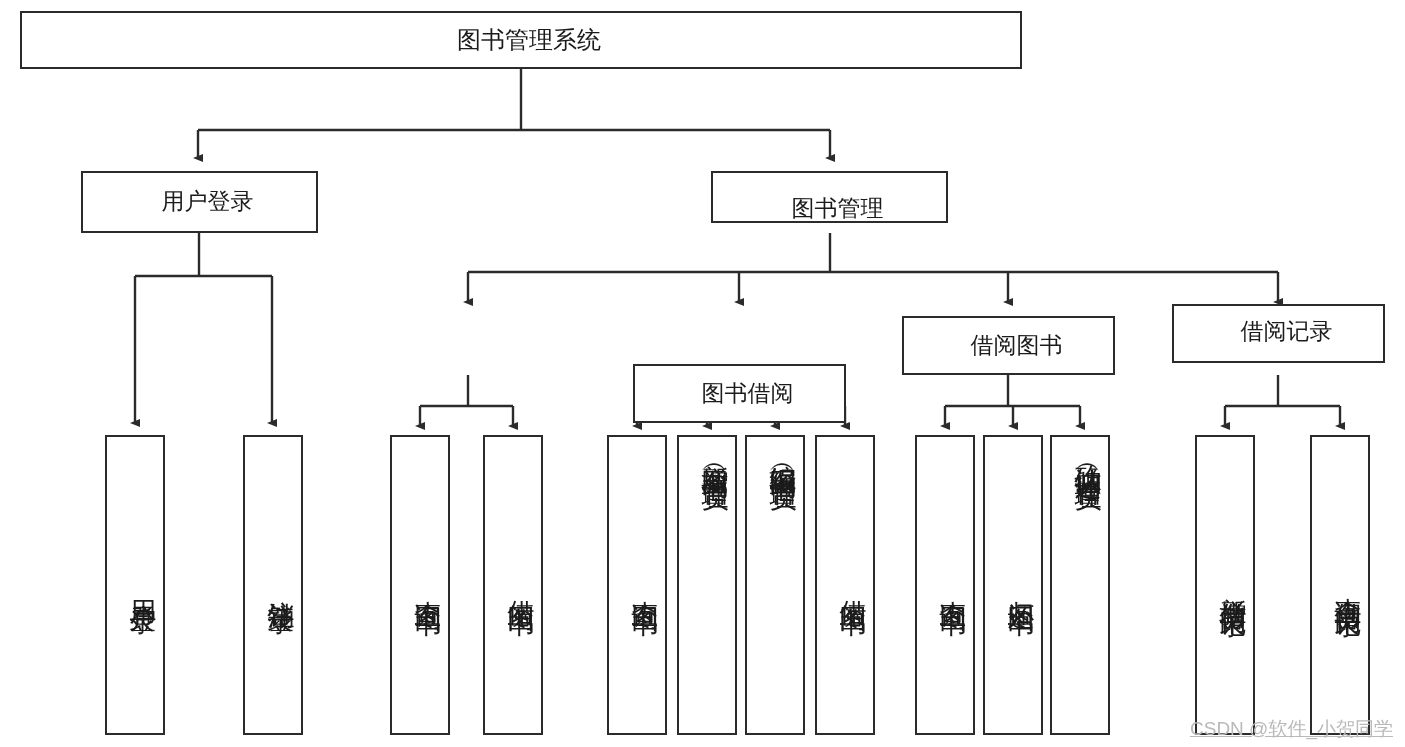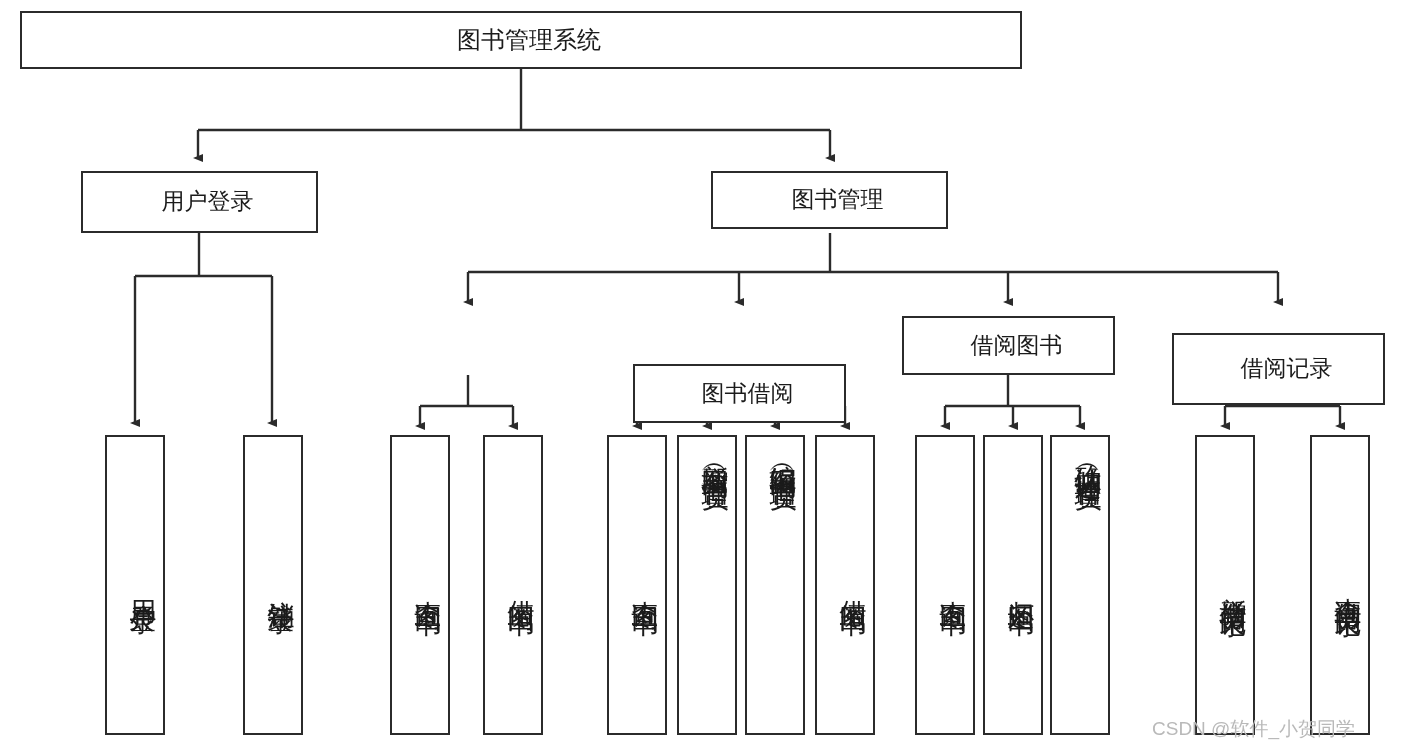--- a/index.html
+++ b/index.html
@@ -132,31 +132,31 @@
     </g>
   </svg>
 
   <div class="node horiz root" style="left:20px; top:11px; width:1002px; height:58px;">
     <span>图书管理系统</span>
   </div>
 
   <div class="node horiz" style="left:81px; top:171px; width:237px; height:62px;">
     <span>用户登录</span>
   </div>
-  <div class="node horiz" style="left:711px; top:171px; width:237px; height:58px;">
+  <div class="node horiz" style="left:711px; top:171px; width:237px; height:52px;align-items:flex-end;">
     <span>图书管理</span>
   </div>
 
   <div class="node horiz" style="left:633px; top:316px; width:213px; height:59px;margin-top:48px;">
     <span>图书借阅</span>
   </div>
   <div class="node horiz" style="left:902px; top:316px; width:213px; height:59px;">
     <span>借阅图书</span>
   </div>
-  <div class="node horiz" style="left:1172px; top:333px; width:213px; height:72px;">
+  <div class="node horiz" style="left:1172px; top:304px; width:213px; height:59px;font-family:Liberation Mono, monospace;">
     <span>借阅记录</span>
   </div>
 
   <div class="node leaf" style="left:105px; top:435px; width:60px; height:300px;">
     <div class="leaf-inner">
       <span class="vtext">用户登录</span>
     </div>
   </div>
   <div class="node leaf" style="left:243px; top:435px; width:60px; height:300px;">
     <div class="leaf-inner">
@@ -216,17 +216,17 @@
     <div class="leaf-inner">
       <span class="vtext">新增借阅记录</span>
     </div>
   </div>
   <div class="node leaf" style="left:1310px; top:435px; width:60px; height:300px;">
     <div class="leaf-inner">
       <span class="vtext">查询借阅记录</span>
     </div>
   </div>
 
-  <div class="watermark" style="left:1152px; top:716px;">
+  <div class="watermark" style="left:1190px; top:716px;text-decoration:underline;">
     <span>CSDN @软件_小贺同学</span>
   </div>
 
 </div>
 
 </body></html>

